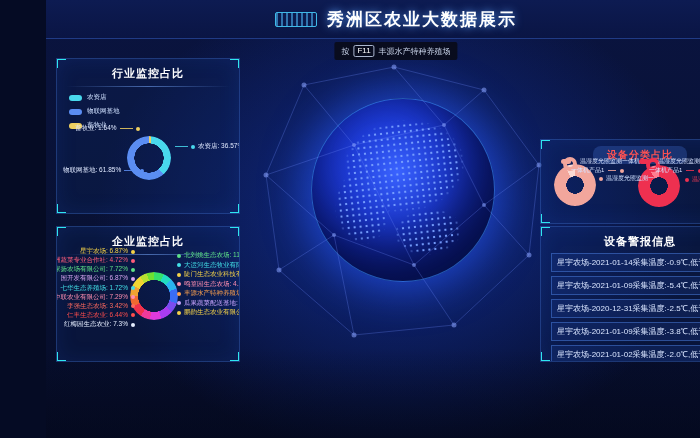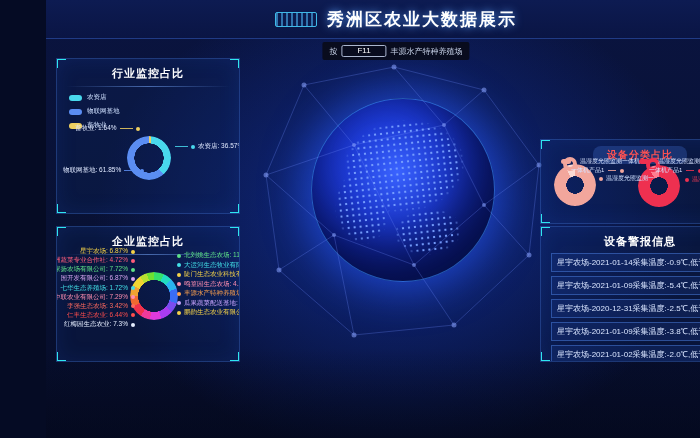--- a/index.html
+++ b/index.html
@@ -16,21 +16,21 @@
     display:flex;align-items:center;justify-content:center;gap:10px;
     background:linear-gradient(180deg,#0d1b52,#0a1544);
     border-bottom:1px solid rgba(70,120,230,.35);}
   .logo{width:40px;height:13px;border:1px solid #3fb9e8;border-radius:2px;
     background:repeating-linear-gradient(90deg,rgba(80,190,255,.55) 0 2px,rgba(10,30,80,.2) 2px 5px);}
   .title{margin:0;font-size:17px;font-weight:bold;color:#ffffff;letter-spacing:2px;
     text-shadow:0 0 9px rgba(90,160,255,.9);}
   .tip{position:absolute;top:42px;left:50%;transform:translateX(-50%);z-index:6;
     display:flex;align-items:center;gap:4px;background:rgba(8,10,18,.82);
     color:#c9d4ea;font-size:8px;padding:3px 7px;border-radius:2px;}
-  .key{border:1px solid #aab6cf;border-radius:2px;padding:0 15px;color:#fff;font-size:8px;line-height:10px;}
+  .key{border:1px solid #aab6cf;border-radius:2px;padding:0 3px;color:#fff;font-size:8px;line-height:10px;}
 
   
   .globe{position:absolute;left:265px;top:98px;width:182px;height:182px;border-radius:50%;z-index:1;
     background:radial-gradient(circle at 47% 40%, #3a63ff 0%, #1e3cd8 34%, #0c1e92 70%, #081668 100%);
     border:1px solid rgba(80,200,255,.35);
     box-shadow:0 0 38px 10px rgba(40,90,255,.55), inset -18px -28px 55px rgba(4,10,50,.78);}
   .globe-dots{position:absolute;inset:6px;border-radius:50%;transform:rotate(-6deg);
     background-image:radial-gradient(circle, rgba(120,160,255,.95) 1px, transparent 1.6px);
     background-size:6px 6px;
     -webkit-mask-image:

